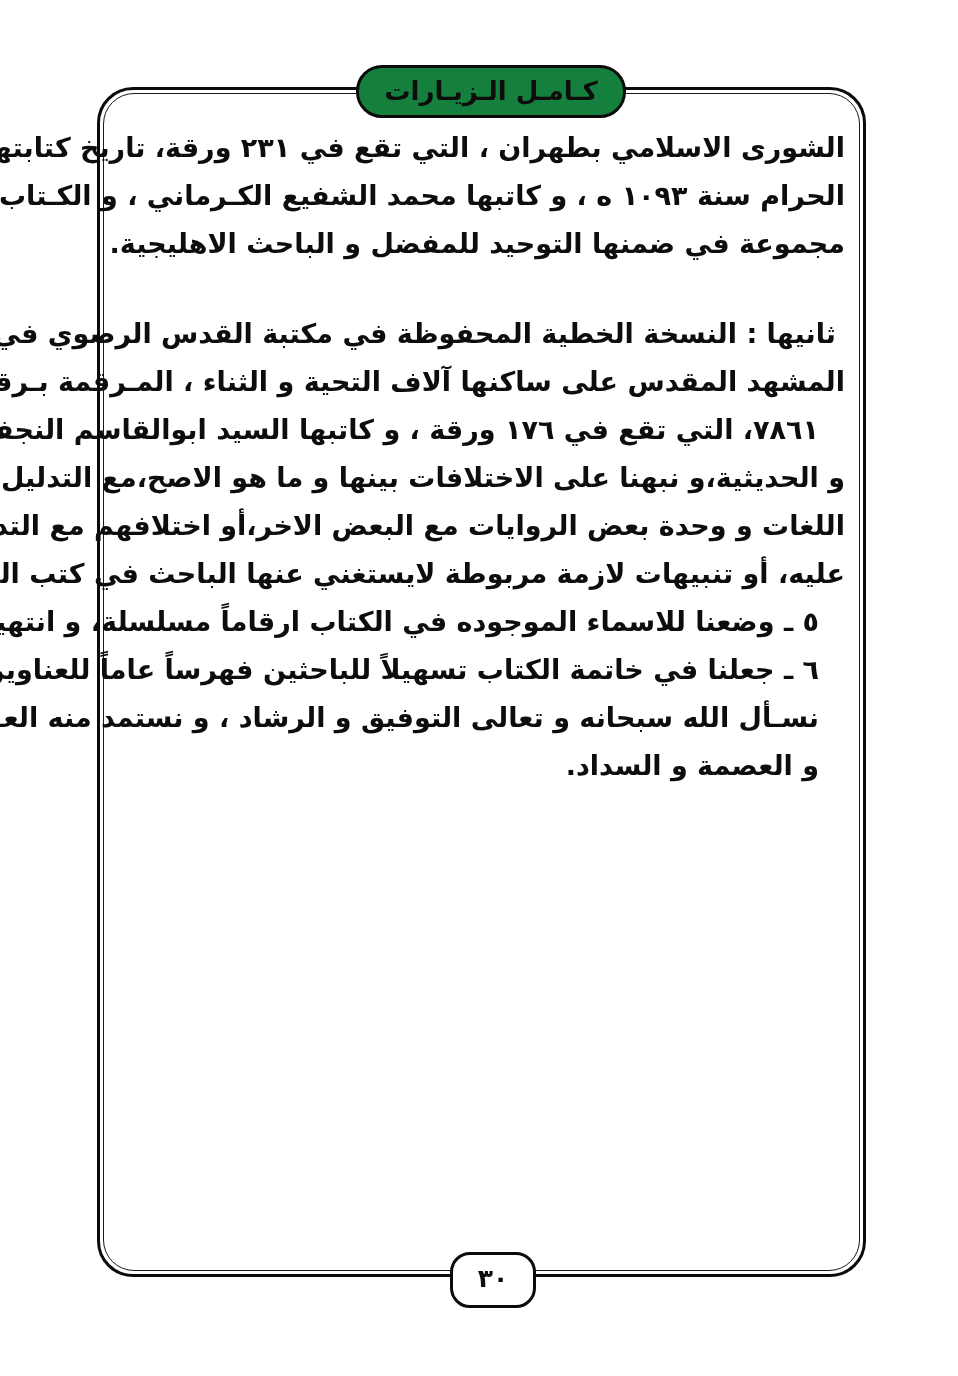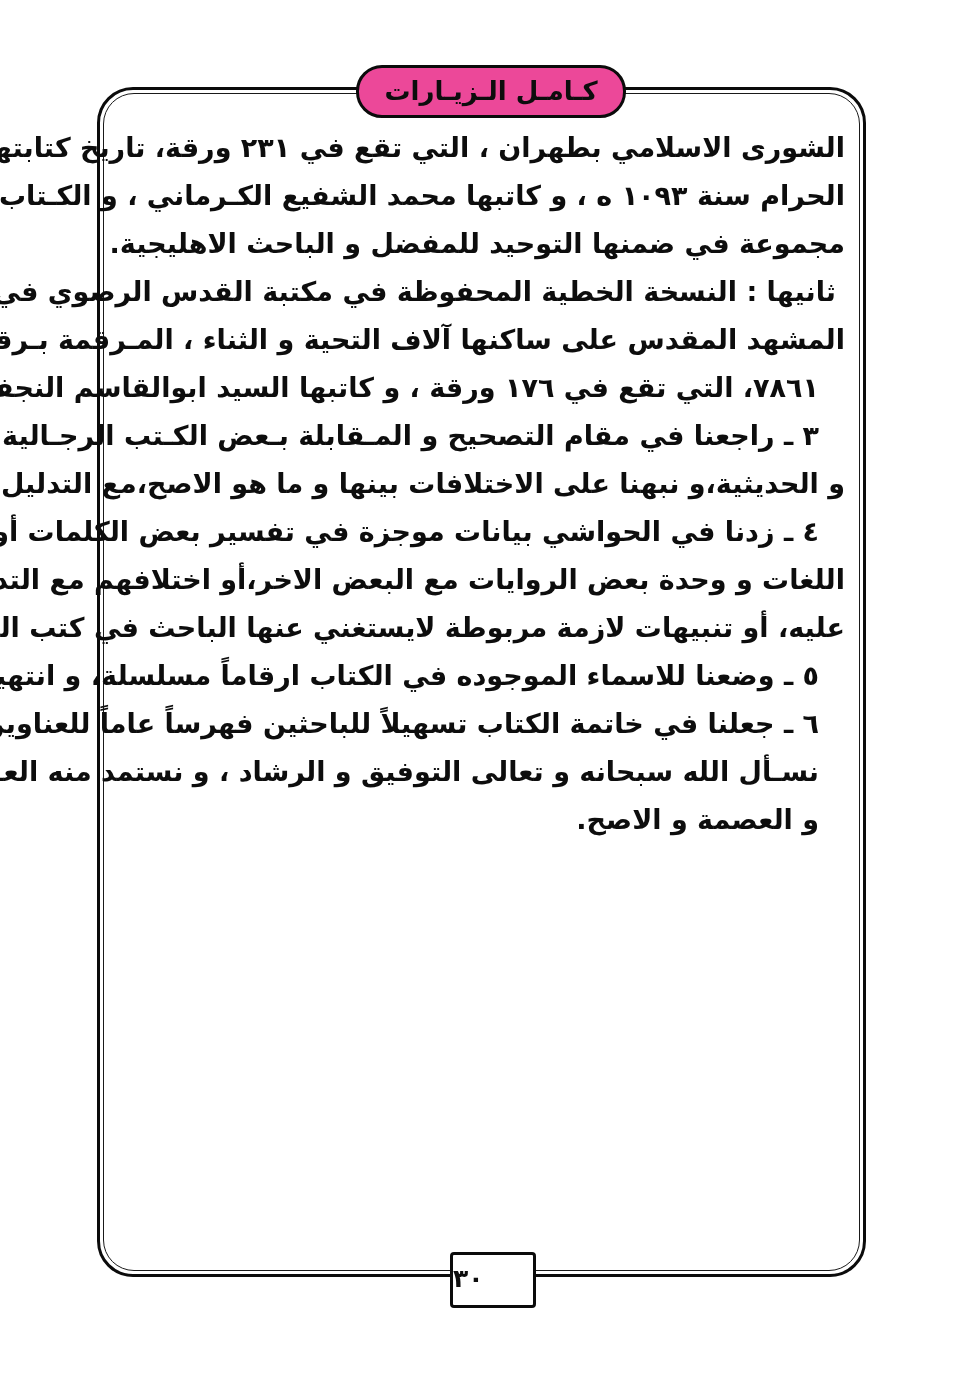--- a/index.html
+++ b/index.html
@@ -39,21 +39,21 @@
     border-radius: 31px;
     pointer-events: none;
   }
   
   .cartouche {
     position: absolute;
     left: 356px;
     top: 65px;
     width: 264px;
     height: 47px;
-    background: #ec4899;
+    background: #15803d;
     border: 3px solid #0b0b0b;
     border-radius: 26px;
     display: flex;
     align-items: center;
     justify-content: center;
     z-index: 3;
   }
   .cartouche .title {
     font-size: 26px;
     font-weight: 700;
@@ -63,24 +63,24 @@
   }
   
   .page-badge {
     position: absolute;
     left: 450px;
     top: 1252px;
     width: 80px;
     height: 50px;
     background: #ffffff;
     border: 3px solid #0b0b0b;
-    border-radius: 4px;
+    border-radius: 20px;
     display: flex;
     align-items: center;
-    justify-content: flex-end;
+    justify-content: center;
     z-index: 3;
   }
   .page-badge .num {
     font-size: 25px;
     font-weight: 700;
     transform: translateY(-2px);
   }
   
   .body-text {
     position: absolute;
@@ -93,21 +93,21 @@
   }
   .line {
     height: 48px;
     line-height: 48px;
     font-size: 27px;
     font-weight: 600;
     white-space: nowrap;
     letter-spacing: 0;
   }
   .ind    { padding-right: 26px; }
-  .ind-xs { padding-right: 9px;  }
+  .ind-xs { padding-right: 9px; margin-top: 42px;  }
 </style>
 </head>
 <body>
 
 <div class="page">
 
   <div class="frame">
     <div class="frame-inner"></div>
   </div>
 
@@ -115,28 +115,26 @@
     <span class="title">كـامـل الـزيـارات</span>
   </div>
 
   <div class="body-text">
     <div class="line">الشورى الاسلامي بطهران ، التي تقع في ٢٣١ ورقة، تاريخ كتابتها محرم</div>
     <div class="line">الحرام سنة ١٠٩٣ ه ، و كاتبها محمد الشفيع الكـرماني ، و الكـتاب فـي</div>
     <div class="line">مجموعة في ضمنها التوحيد للمفضل و الباحث الاهليجية.</div>
     <div class="line ind-xs">ثانيها : النسخة الخطية المحفوظة في مكتبة القدس الرضوي في</div>
     <div class="line">المشهد المقدس على ساكنها آلاف التحية و الثناء ، المـرقمة بـرقم :</div>
     <div class="line ind">٧٨٦١، التي تقع في ١٧٦ ورقة ، و كاتبها السيد ابوالقاسم النجفي .</div>
-    <div class="line ind">٣ ـ راجعنا في مقام التصحيح و المـقابلة بـعض الكـتب الرجـالية</div>
     <div class="line">و الحديثية،و نبهنا على الاختلافات بينها و ما هو الاصح،مع التدليل عليه.</div>
-    <div class="line ind">٤ ـ زدنا في الحواشي بيانات موجزة في تفسير بعض الكلمات أو</div>
     <div class="line">اللغات و وحدة بعض الروايات مع البعض الاخر،أو اختلافهم مع التدليل</div>
     <div class="line">عليه، أو تنبيهات لازمة مربوطة لايستغني عنها الباحث في كتب الرجال.</div>
     <div class="line ind">٥ ـ وضعنا للاسماء الموجوده في الكتاب ارقاماً مسلسلة، و انتهينا</div>
     <div class="line ind">٦ ـ جعلنا في خاتمة الكتاب تسهيلاً للباحثين فهرساً عاماً للعناوين</div>
     <div class="line ind">نسـأل الله سبحانه و تعالى التوفيق و الرشاد ، و نستمد منه العـون</div>
-    <div class="line ind">و العصمة و الاصح.</div>
+    <div class="line ind">و العصمة و السداد.</div>
   </div>
 
   <div class="page-badge">
     <span class="num">٣٠</span>
   </div>
 
 </div>
 
 </body></html>

